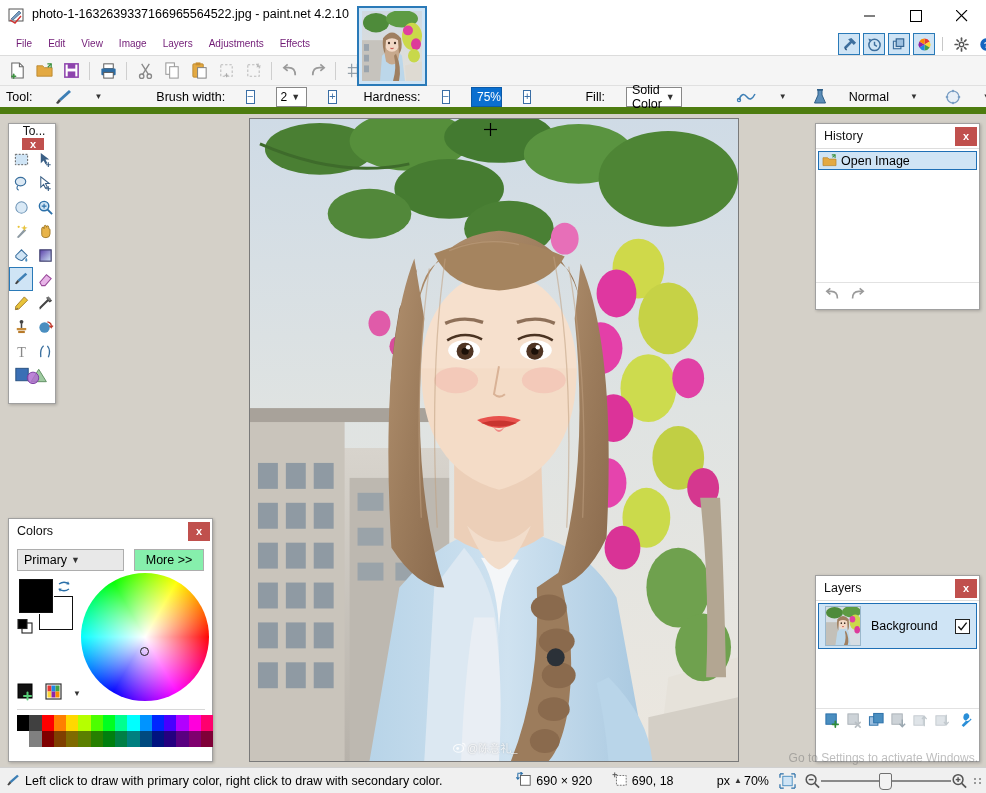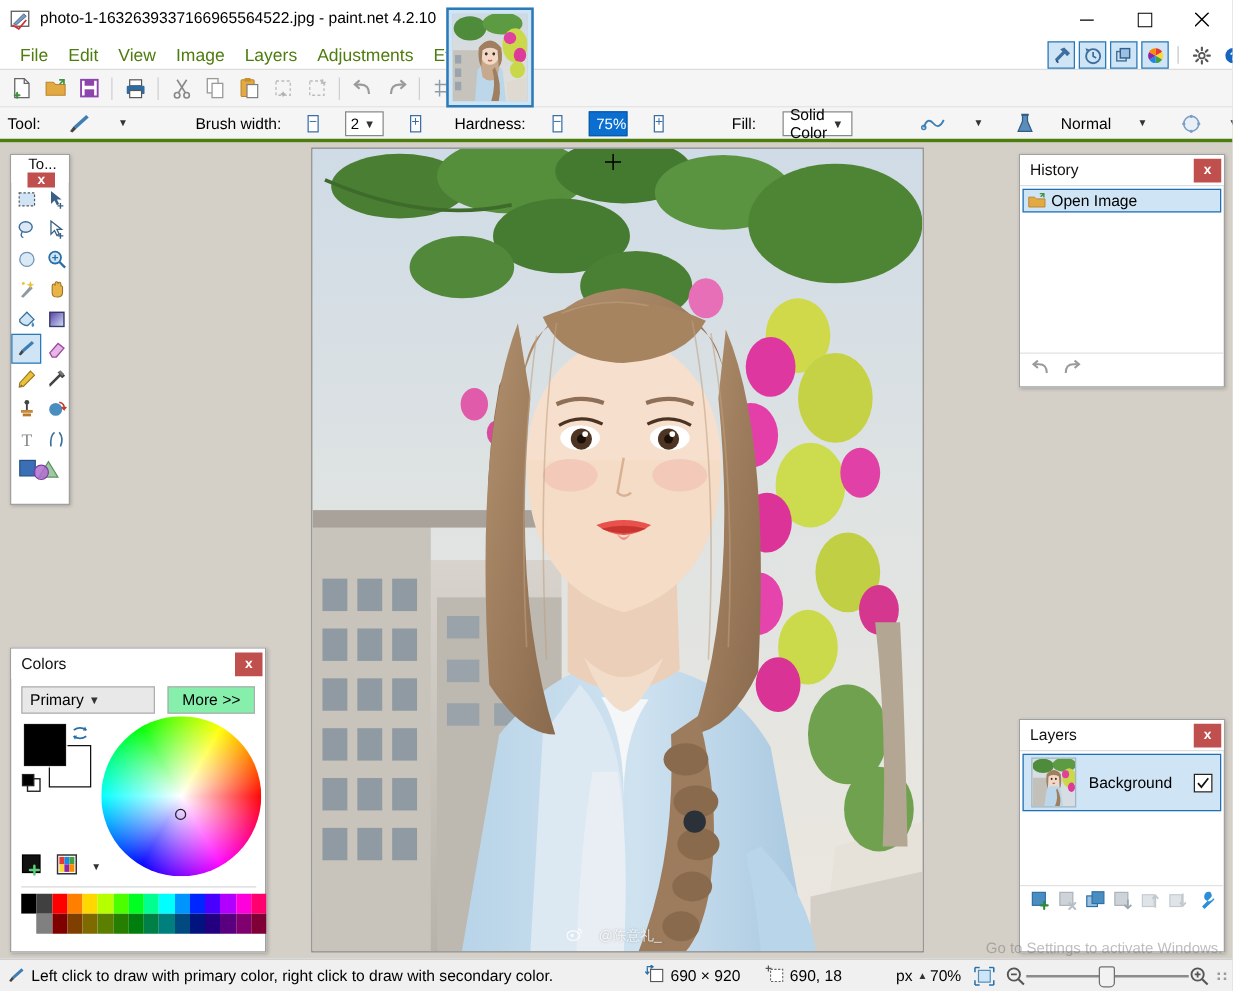--- a/index.html
+++ b/index.html
@@ -51,42 +51,42 @@
     color:#2a6fa8; font-size:11px; text-align:center; line-height:16px;
   }
 
   
   #menubar {
     position:absolute; left:0; top:32px; width:986px; height:24px;
     background:#ffffff; border-bottom:1px solid #dcdcdc;
     display:flex; align-items:center; padding-left:8px;
   }
   .menu-item {
-    padding:3px 8px; font-size:14px; color:#4d7c0f; white-space:nowrap; cursor:default;
+    padding:3px 8px; font-size:10px; color:#701a75; white-space:nowrap; cursor:default;
   }
 
   
   #tr-icons { position:absolute; left:838px; top:33px; height:22px; display:flex; align-items:center; gap:3px; z-index:50; }
   .tr-btn { width:22px; height:22px; display:flex; align-items:center; justify-content:center; }
   .tr-btn.on { border:1px solid #2a7ab8; background:#cfe4f5; }
   .tr-sep { width:1px; height:14px; background:#c8c8c8; margin:0 4px; }
 
   
   #toolbar1 {
     position:absolute; left:0; top:56px; width:986px; height:30px;
     background:#f5f5f5; border-bottom:1px solid #e0e0e0;
     display:flex; align-items:center; padding-left:4px; gap:1px;
   }
   .tbbtn { width:26px; height:26px; display:flex; align-items:center; justify-content:center; }
   .tbsep { width:1px; height:18px; background:#cfcfcf; margin:0 4px; }
 
   
   #toolbar2 {
     position:absolute; left:0; top:86px; width:986px; height:28px;
-    background:#f5f5f5; border-bottom:3px solid #4d7c0f;
+    background:#f5f5f5; border-bottom:7px solid #4d7c0f;
     display:flex; align-items:center; padding-left:6px; gap:21px;
   }
   .lbl { font-size:12.5px; color:#000; white-space:nowrap; }
   .vsep { width:1px; height:16px; background:#c8c8c8; margin:0 6px; }
   .spin-box {
     width:56px; height:20px; border:1px solid #888; background:#fff;
     display:flex; align-items:center; padding:0 2px 0 4px; font-size:12px;
   }
   .spin-box .val { flex:1; }
   .pmbtn { width:14px; height:14px; border:1px solid #3a6ea5; color:#3a6ea5;
@@ -208,21 +208,21 @@
   #watermark {
     position:absolute; right:8px; bottom:28px; text-align:left;
     color:rgba(110,110,110,.45); pointer-events:none; z-index:5;
   }
   #wm1 { font-size:21px; line-height:22px; }
   #wm2 { font-size:12px; line-height:14px; }
 
   .photo-svg { display:block; width:100%; height:100%; }
   #weibo-mark {
     position:absolute; left:452px; top:740px; z-index:25;
-    color:rgba(255,255,255,.78); font-size:11px; display:flex; align-items:center; gap:13px;
+    color:rgba(255,255,255,.78); font-size:11px; display:flex; align-items:center; gap:1px;
     text-shadow:0 0 2px rgba(0,0,0,.25);
   }
 </style>
 </head>
 <body>
 
 <div id="titlebar">
   <span id="app-icon">
     <svg width="18" height="18" viewBox="0 0 18 18">
       <rect x="1" y="2" width="14" height="12" fill="#fff" stroke="#555"></rect>

